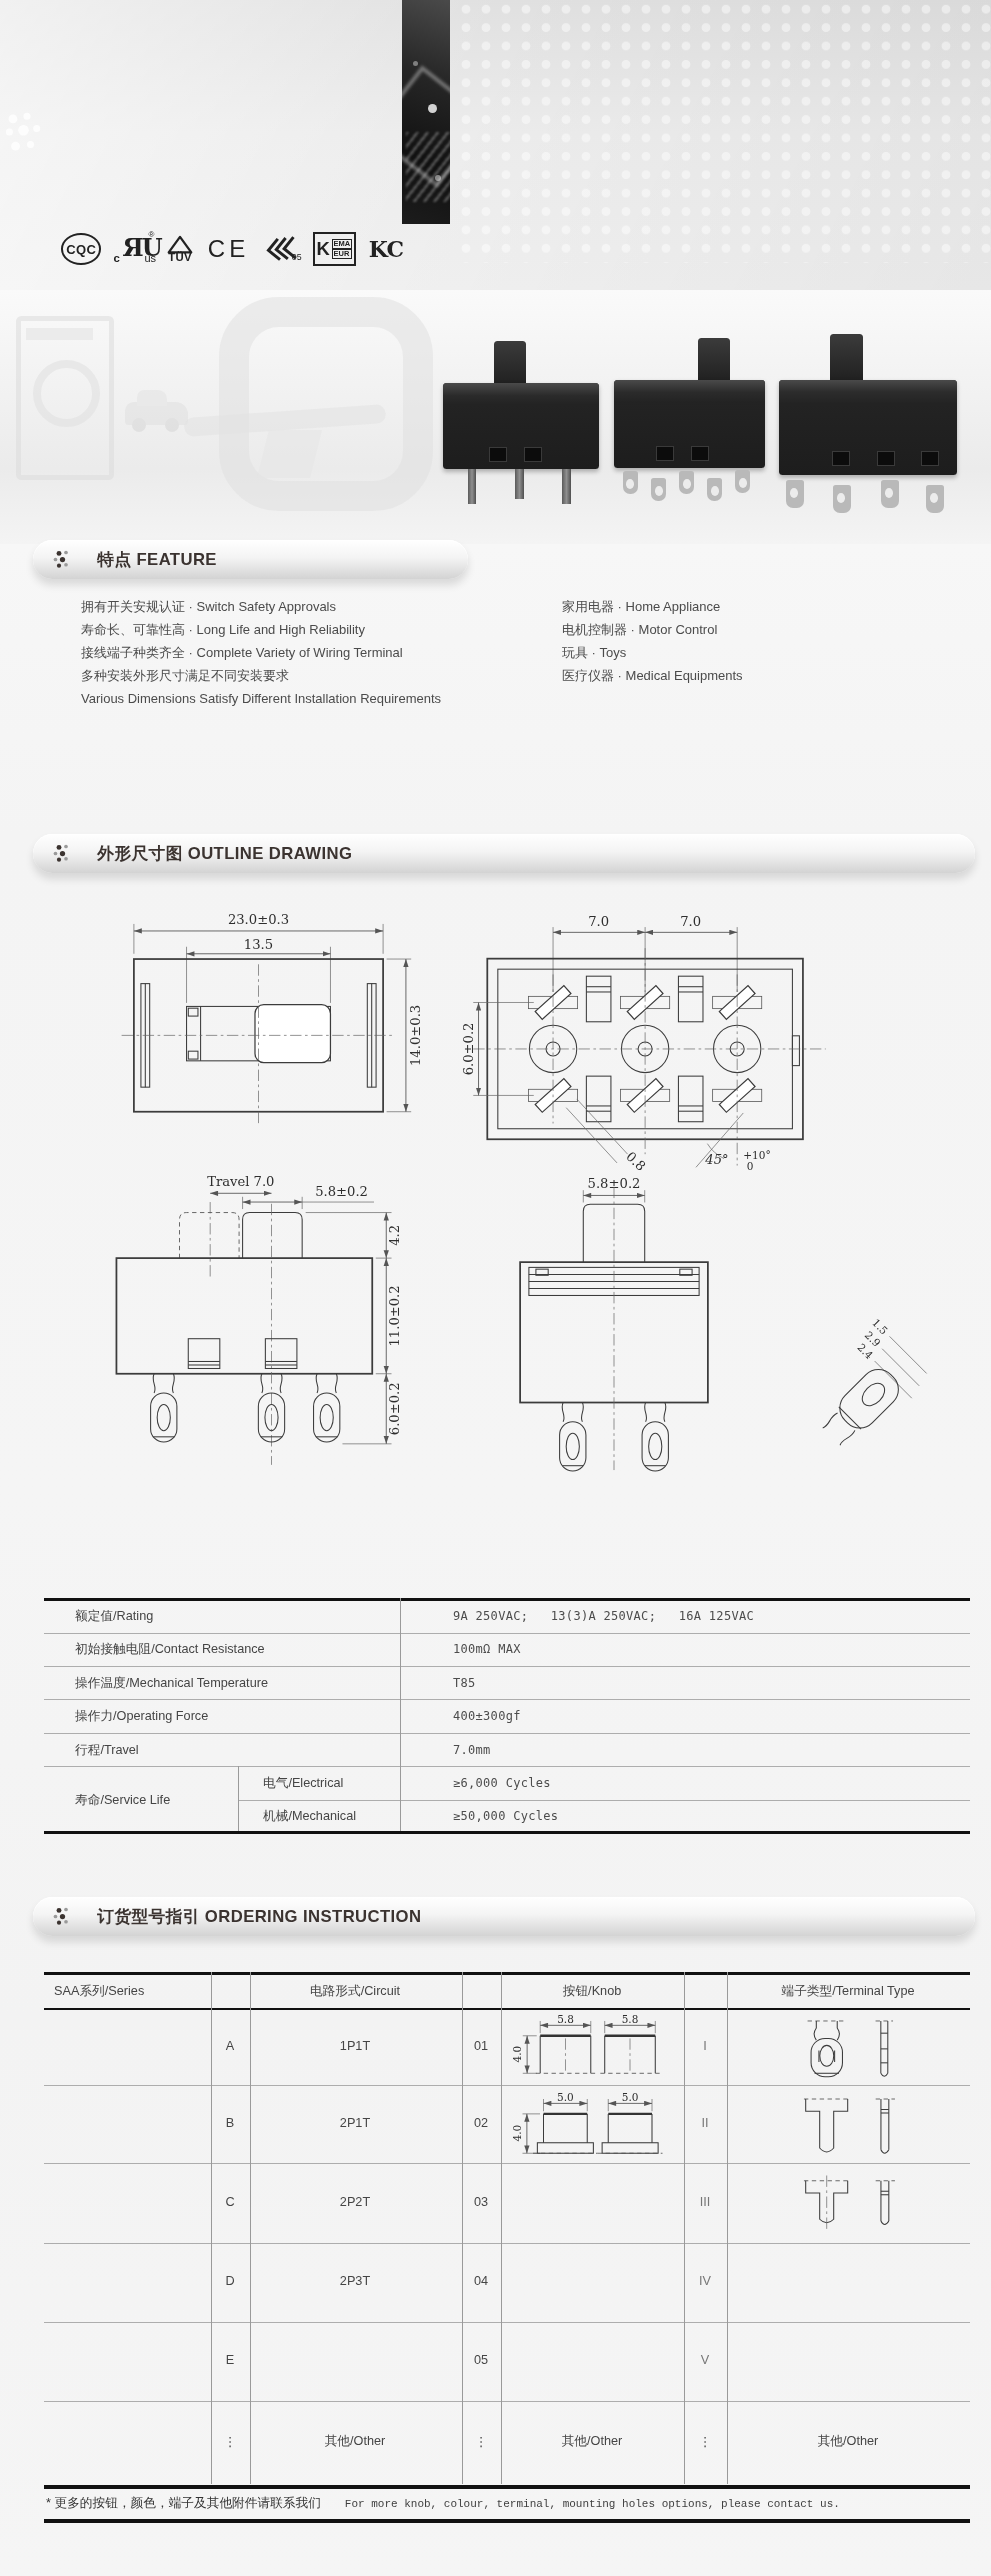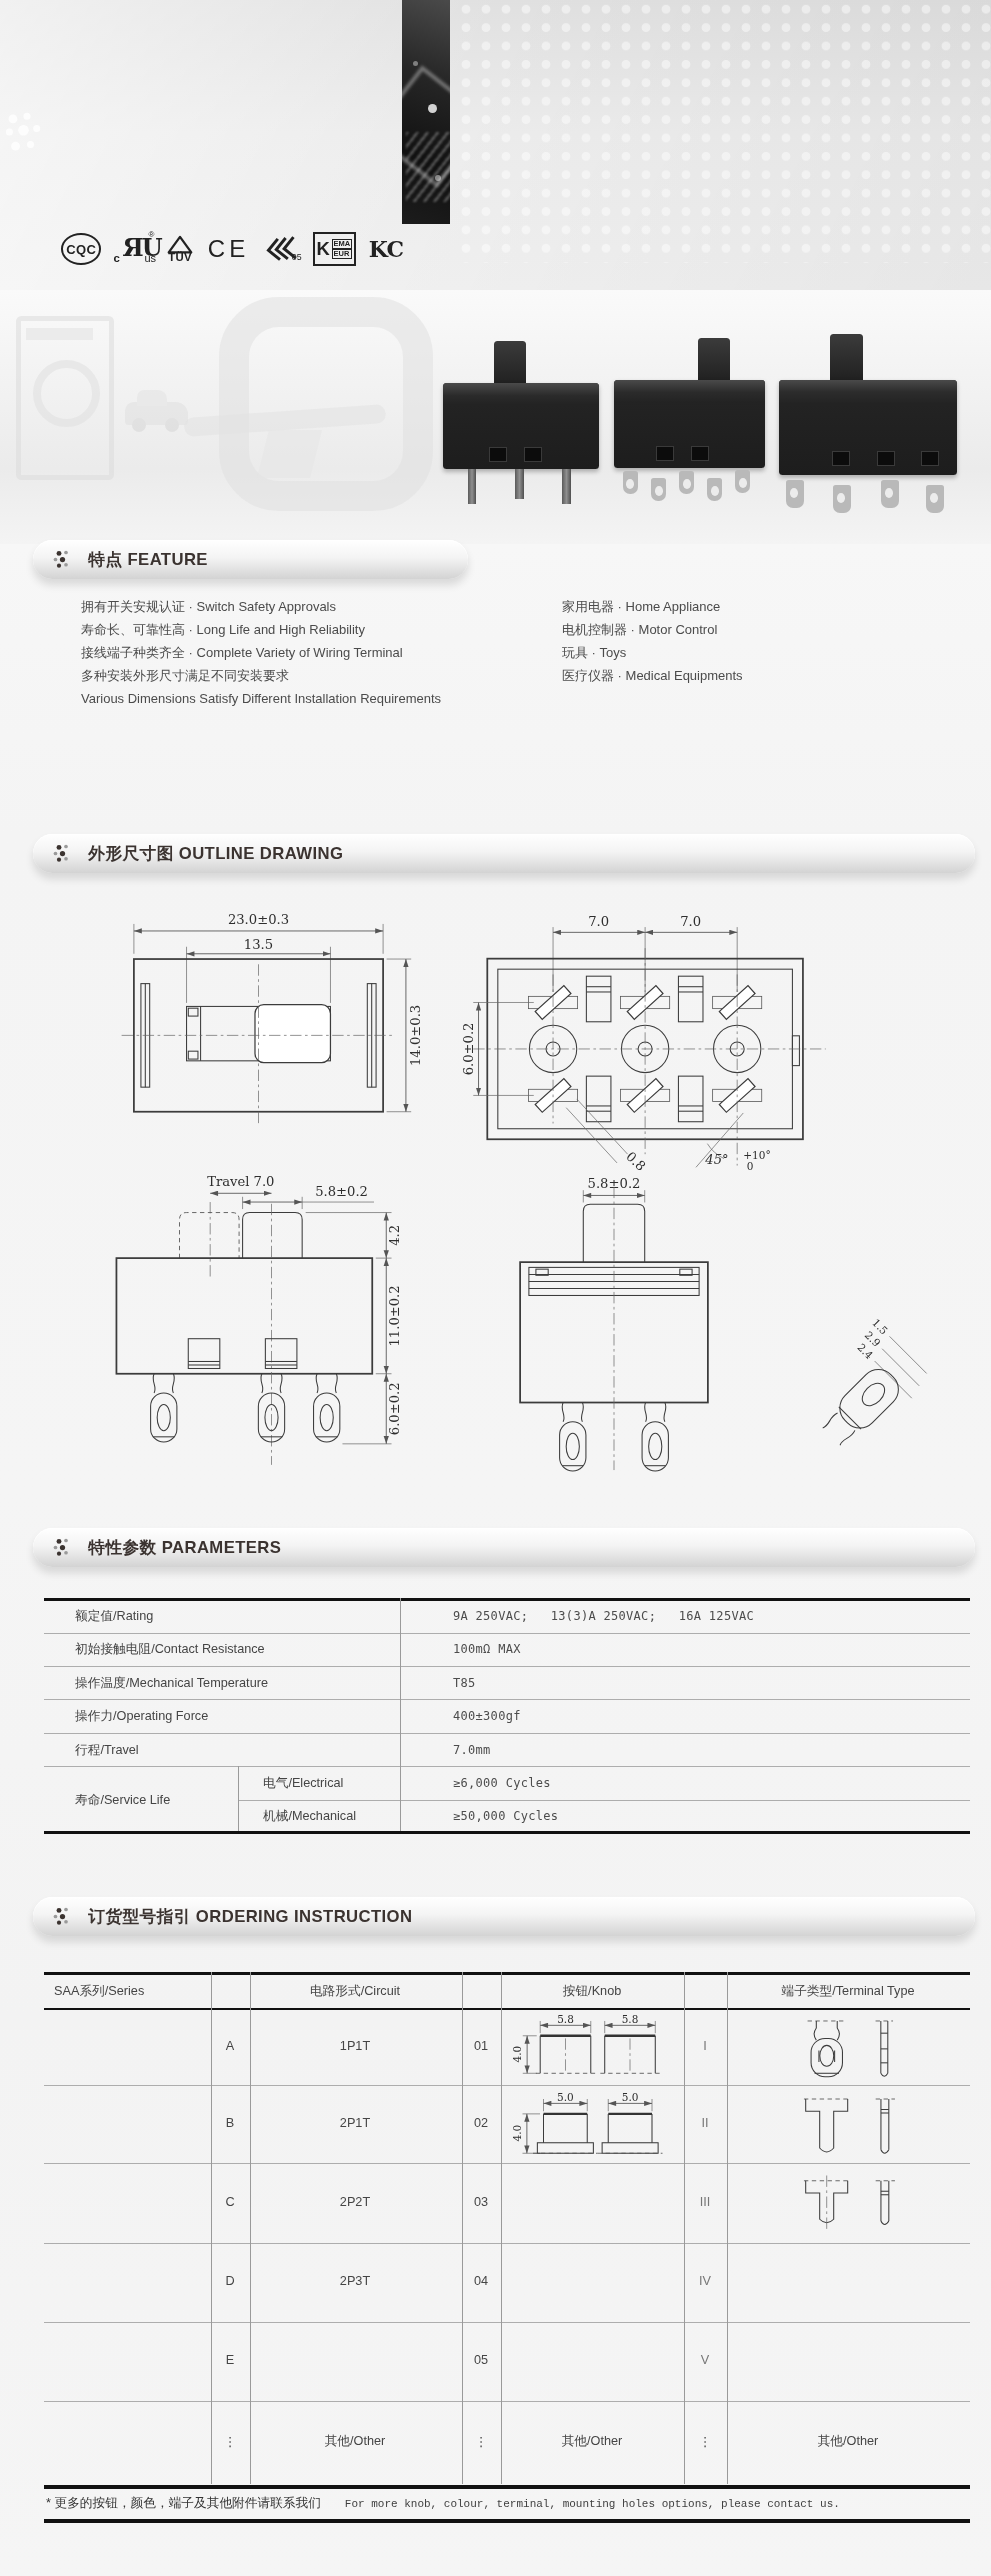--- a/index.html
+++ b/index.html
@@ -59,21 +59,21 @@
   .sw-body{position:absolute;background:linear-gradient(180deg,#353535 0%,#232323 25%,#1d1d1d 100%);border-radius:3.5px;box-shadow:0 2.6px 4.4px rgba(0,0,0,.25);}
   .sw-top{position:absolute;left:0;top:0;width:100%;height:12.3px;background:linear-gradient(180deg,#4a4a4a,#2c2c2c);border-radius:3.5px 3.5px 0 0;}
   .sw-win{position:absolute;width:16px;height:13px;background:#0c0c0c;border:1.8px solid #3a3a3a;}
   .pin-blade{position:absolute;width:8.8px;height:35px;background:linear-gradient(90deg,#5a5a5a,#8f8f8f,#4f4f4f);}
   .pin-lug{position:absolute;width:15px;height:23px;background:#b9b9b9;border-radius:2.6px 2.6px 7px 7px;}
   .pin-lug::after{content:"";position:absolute;left:3.5px;top:8px;width:8px;height:9.7px;background:#ececec;border-radius:50%;}
   
   .pill{height:39px;border-radius:19.3px;display:flex;align-items:center;
     background:linear-gradient(180deg,#ffffff 0%,#f4f4f4 45%,#d3d3d3 100%);
     box-shadow:0 6.1px 8px rgba(0,0,0,.12),inset 0 0.9px 0 #fff;}
-  .pill-title{font-size:16.7px;font-weight:bold;color:#3b3330;letter-spacing:0.4px;margin-left:15px;}
+  .pill-title{font-size:16.7px;font-weight:bold;color:#3b3330;letter-spacing:0.4px;margin-left:24px;}
   .pill svg{margin-left:19.3px;}
   
   .plist{font-size:13px;color:#4b4b4b;line-height:23px;}
   
   .o2{stroke:#3c3c3c;stroke-width:2;fill:none;}
   .o1{stroke:#3c3c3c;stroke-width:1.2;fill:none;}
   .o1f{stroke:#3c3c3c;stroke-width:1.4;fill:#ffffff;}
   .thin{stroke:#555;stroke-width:.9;fill:none;}
   .cl{stroke:#666;stroke-width:.8;fill:none;stroke-dasharray:13 4 3 4;}
   .dsh{stroke:#555;stroke-width:1;fill:none;stroke-dasharray:5 4;}
@@ -436,31 +436,20 @@
       <g class="o1">
         <rect x="82" y="66" width="44" height="74" rx="20"></rect>
         <ellipse cx="104" cy="96" rx="10" ry="15"></ellipse>
         <path d="M90,140 C86,150 94,156 90,164"></path>
           <path d="M118,140 C122,150 114,156 118,164"></path>
         <line x1="86" y1="134" x2="122" y2="134"></line>
       </g>
     </g>
   </svg>
 
-  <div class="abs pill" style="left:33px;top:1528px;width:942px;">
-    <svg width="21" height="21" viewBox="0 0 24 24">
-      <circle cx="8" cy="5" r="2.8" fill="#3b3330"></circle>
-        <circle cx="16" cy="4" r="2.1" fill="#9a9a9a"></circle>
-      <circle cx="4" cy="12" r="2.1" fill="#9a9a9a"></circle>
-        <circle cx="12" cy="12" r="3" fill="#3b3330"></circle>
-      <circle cx="8" cy="19" r="2.4" fill="#3b3330"></circle>
-        <circle cx="16" cy="18" r="2.1" fill="#9a9a9a"></circle>
-    </svg>
-    <span class="pill-title">特性参数 PARAMETERS</span>
-  </div>
 
   <div>
     <div class="hline" style="top:1598px;height:2.6px;"></div>
     <div class="hline-thin" style="top:1633px;"></div>
     <div class="hline-thin" style="top:1666px;"></div>
     <div class="hline-thin" style="top:1699px;"></div>
     <div class="hline-thin" style="top:1733px;"></div>
     <div class="hline-thin" style="top:1766px;"></div>
     <div class="hline-thin" style="top:1800px;left:238px;width:732px;"></div>
     <div class="hline" style="top:1831px;height:2.6px;"></div>

